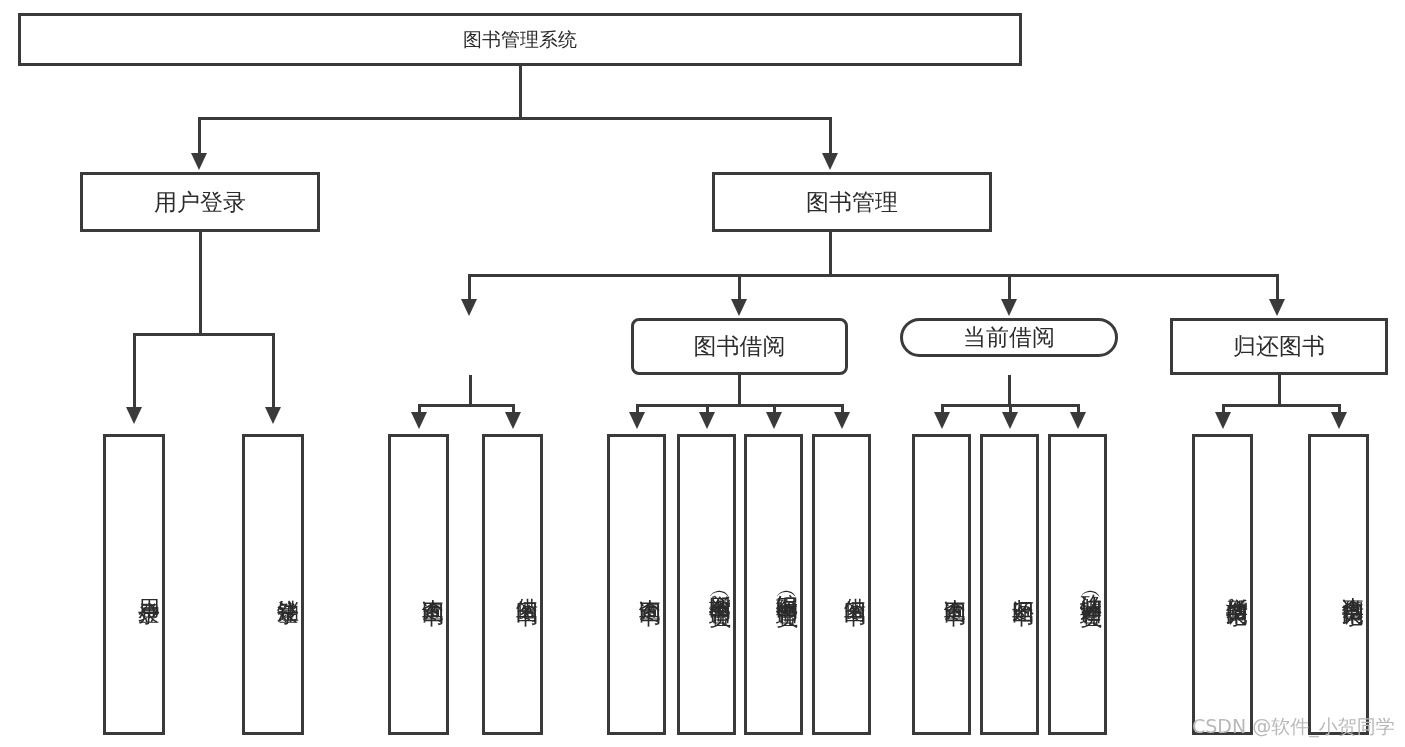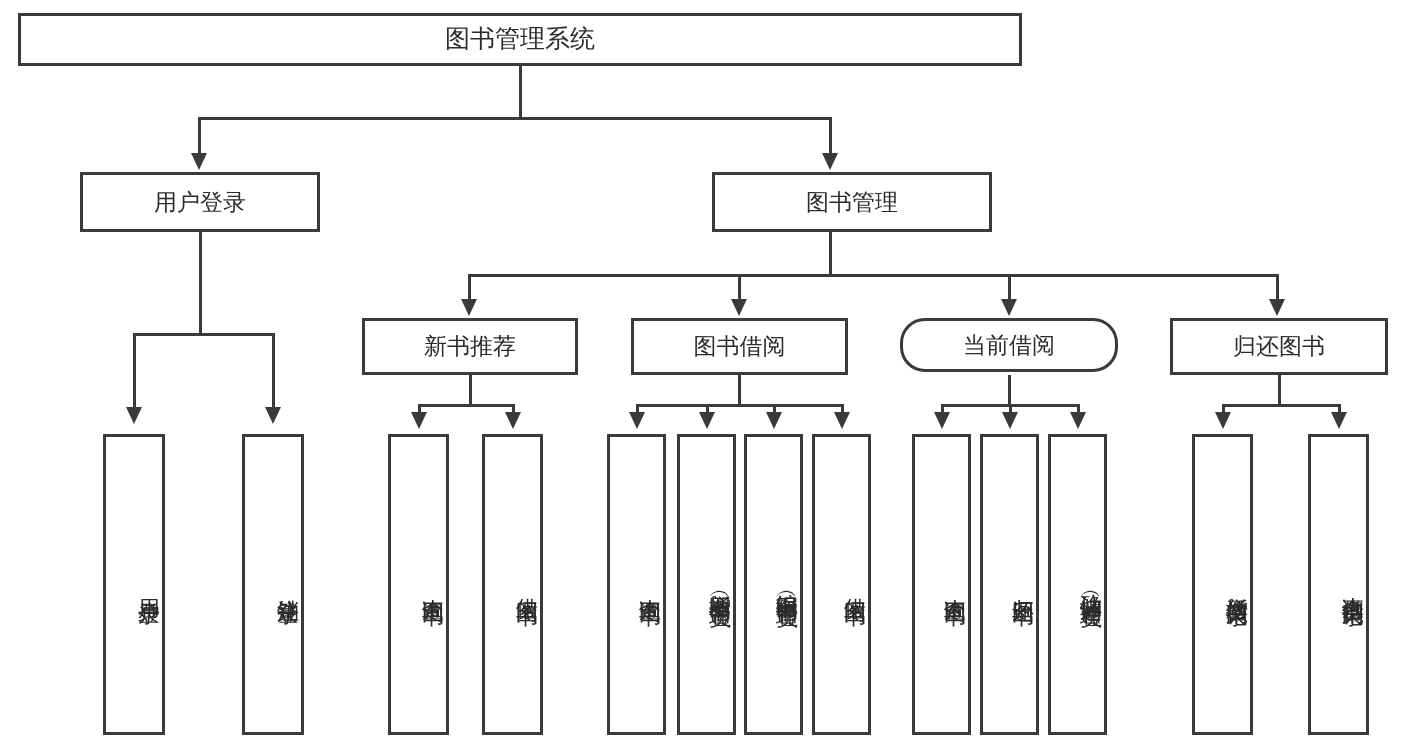--- a/index.html
+++ b/index.html
@@ -25,21 +25,21 @@
     border: 3px solid #3a3a3a;
     background: #ffffff;
     display: flex;
     align-items: center;
     justify-content: center;
     color: #2b2b2b;
     line-height: 1.15;
     text-align: center;
   }
   .node.root {
-    font-size: 25px;
+    font-size: 19px;
   }
   .node.lvl2 {
     font-size: 23px;
   }
   .node.lvl3 {
     font-size: 23px;
   }
   .node.leaf {
     font-size: 22px;
     writing-mode: vertical-rl;
@@ -123,27 +123,24 @@
   <div class="edge h" style="left:468px; top:274px; width:811px;"></div>
   <div class="edge v" style="left:468px; top:274px; height:27px;"></div>
   <div class="arrow" style="left:461px; top:299px;"></div>
   <div class="edge v" style="left:738px; top:274px; height:27px;"></div>
   <div class="arrow" style="left:731px; top:299px;"></div>
   <div class="edge v" style="left:1008px; top:274px; height:27px;"></div>
   <div class="arrow" style="left:1001px; top:299px;"></div>
   <div class="edge v" style="left:1276px; top:274px; height:27px;"></div>
   <div class="arrow" style="left:1269px; top:299px;"></div>
 
-  <div class="node lvl3" style="left:362px; top:318px; width:216px; height:57px;">
-    <span class="lbl">新书推荐</span>
-  </div>
-  <div class="node lvl3" style="left:631px; top:318px; width:217px; height:57px;">
+  <div class="node lvl3" style="left:631px; top:318px; width:217px; height:57px;border-radius:8px;">
     <span class="lbl">图书借阅</span>
   </div>
-  <div class="node lvl3" style="left:900px; top:318px; width:218px; height:54px;border-radius:25px;">
+  <div class="node lvl3" style="left:900px; top:318px; width:218px; height:39px;border-radius:25px;">
     <span class="lbl">当前借阅</span>
   </div>
   <div class="node lvl3" style="left:1170px; top:318px; width:218px; height:57px;">
     <span class="lbl">归还图书</span>
   </div>
 
   <div class="edge v" style="left:469px; top:375px; height:31px;"></div>
   <div class="edge h" style="left:418px; top:404px; width:95px;"></div>
   <div class="edge v" style="left:418px; top:404px; height:10px;"></div>
   <div class="arrow" style="left:411px; top:412px;"></div>
@@ -207,14 +204,15 @@
   <div class="edge v" style="left:1338px; top:404px; height:10px;"></div>
   <div class="arrow" style="left:1331px; top:412px;"></div>
 
   <div class="node leaf" style="left:1192px; top:434px; width:61px; height:301px;">
     <span class="lbl">新增借阅记录</span>
   </div>
   <div class="node leaf" style="left:1308px; top:434px; width:61px; height:301px;">
     <span class="lbl">查询借阅记录</span>
   </div>
 
+  <div id="watermark" style="left:1192px; top:714px;">CSDN @软件_小贺同学</div>
 
 </div>
 
 </body></html>

